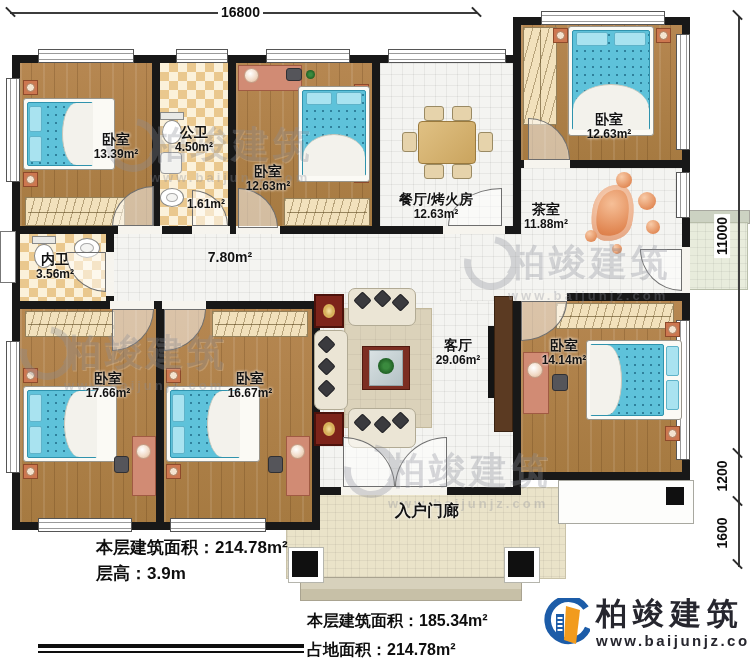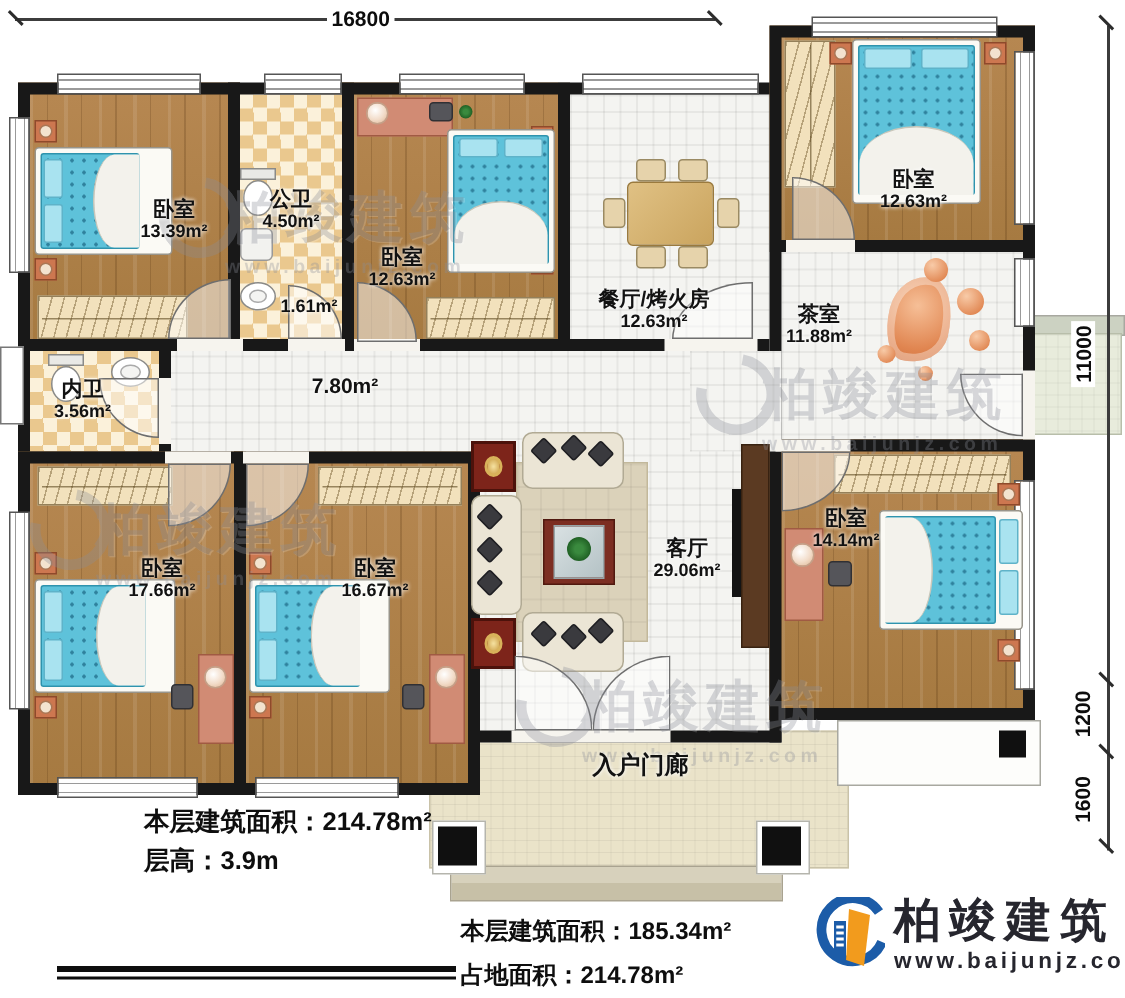--- a/index.html
+++ b/index.html
@@ -326,21 +326,21 @@
     <div class="rname">7.80m²</div>
   </div>
   <div class="label" style="left:68px;top:371px;width:80px;">
     <div class="rname">卧室</div>
     <div class="rarea">17.66m²</div>
   </div>
   <div class="label" style="left:210px;top:371px;width:80px;">
     <div class="rname">卧室</div>
     <div class="rarea">16.67m²</div>
   </div>
-  <div class="label" style="left:418px;top:338px;width:80px;margin-top:20px;">
+  <div class="label" style="left:418px;top:338px;width:80px;">
     <div class="rname">客厅</div>
     <div class="rarea">29.06m²</div>
   </div>
   <div class="label" style="left:524px;top:338px;width:80px;">
     <div class="rname">卧室</div>
     <div class="rarea">14.14m²</div>
   </div>
   <div class="label" style="left:362px;top:502px;width:130px;">
     <div class="rname" style="font-size:16px;">入户门廊</div>
   </div>

